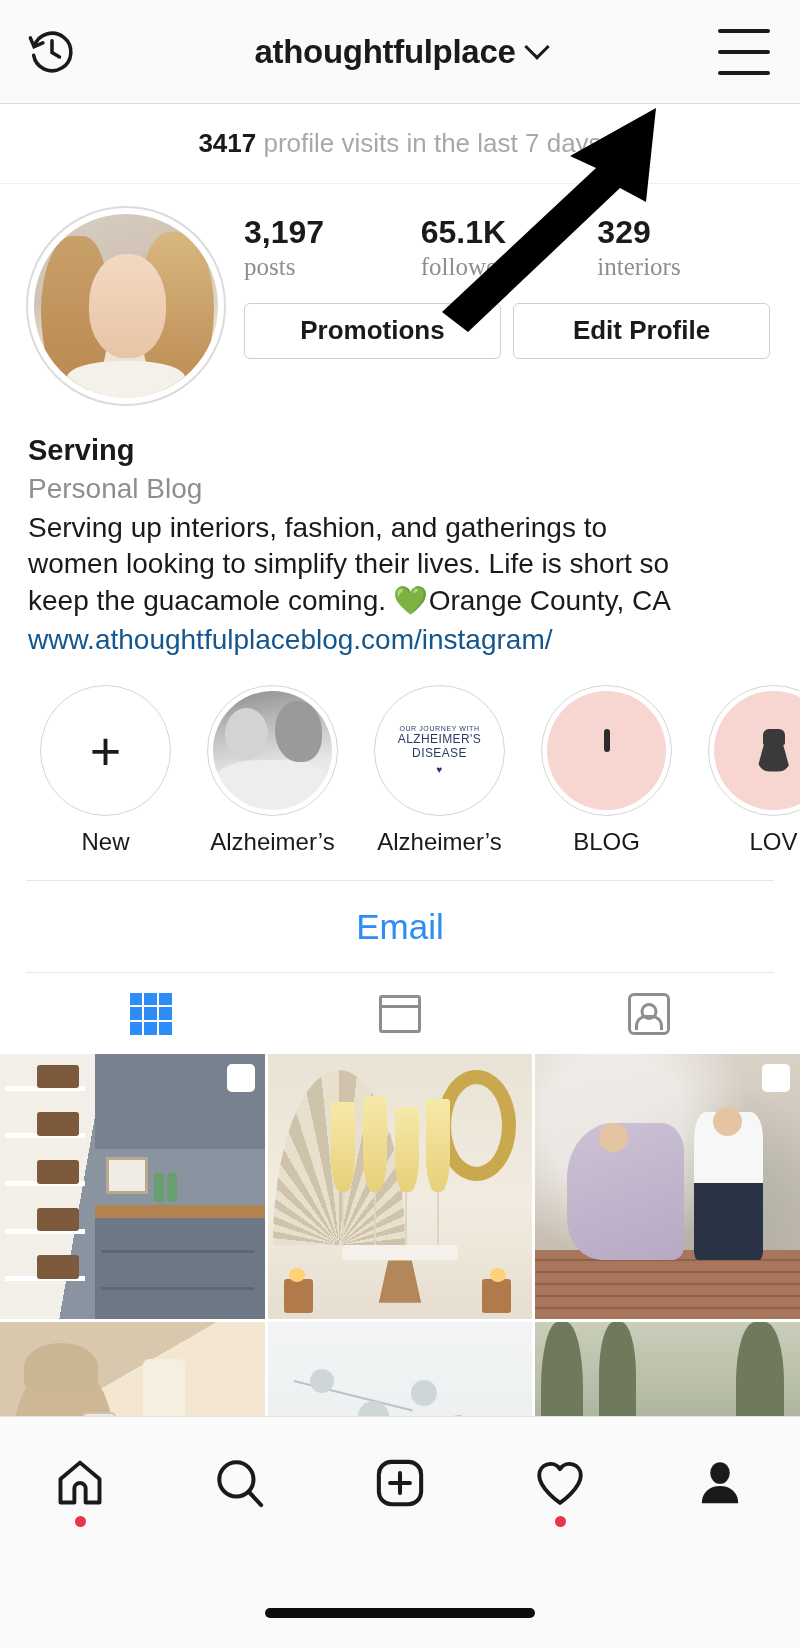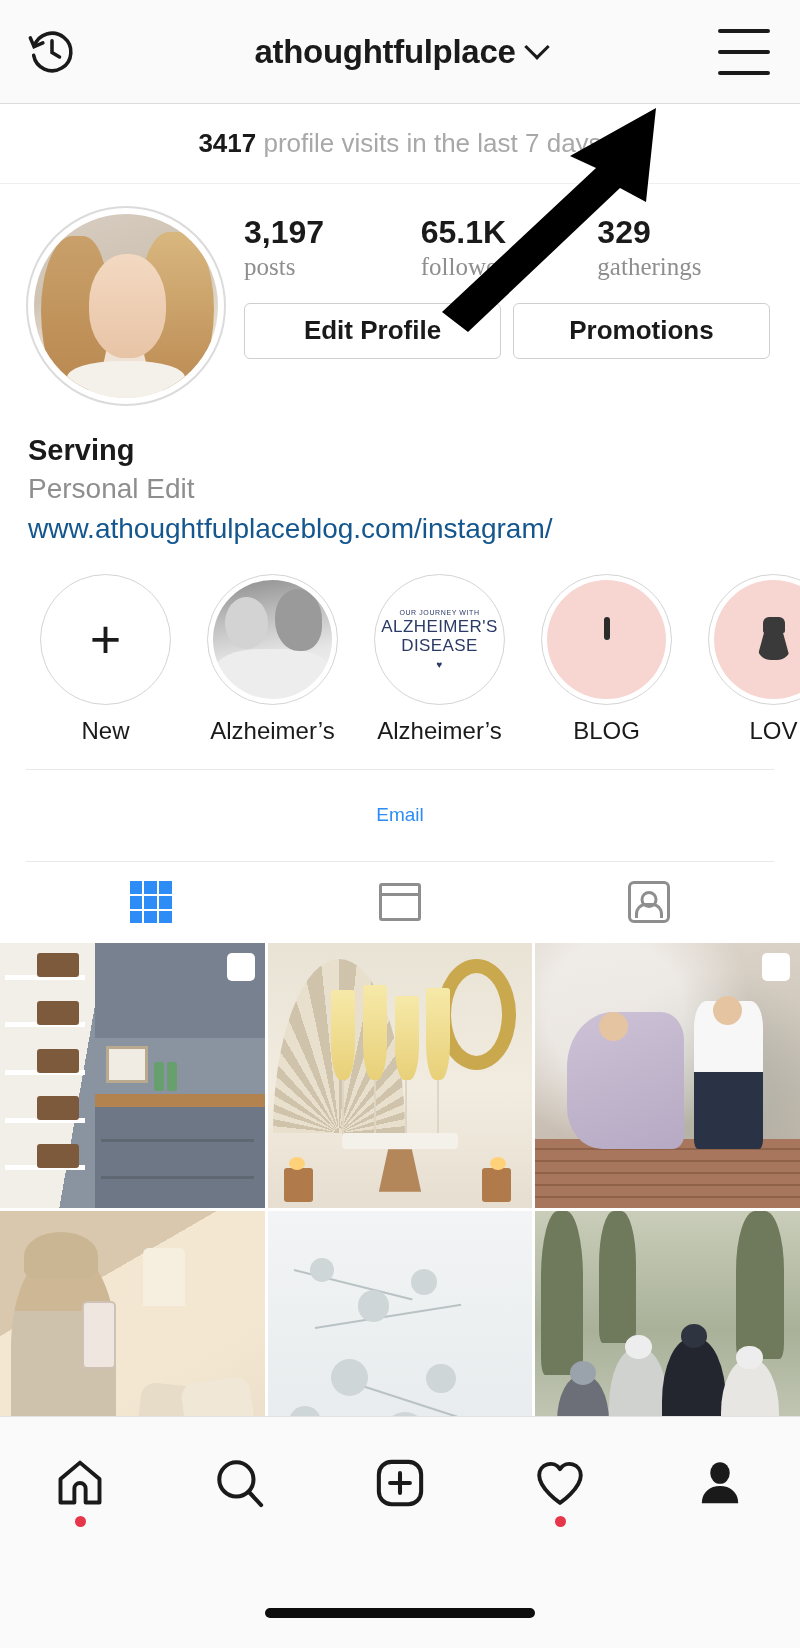--- a/index.html
+++ b/index.html
@@ -168,41 +168,41 @@
     background: linear-gradient(170deg,#8d8d8d 0%,#bcbcbc 30%,#e6e6e6 62%,#f4f4f4 100%);
     filter: grayscale(1);
   }
   .hlp-h1 { position:absolute; left:10%; top:14%; width:36%; height:44%; background:#d3d3d3; border-radius:50%; }
   .hlp-h2 { position:absolute; right:8%; top:8%; width:40%; height:52%; background:#9a9a9a; border-radius:46% 50% 40% 50%; }
   .hlp-b  { position:absolute; left:2%; bottom:0; width:96%; height:42%; background:#ededed; border-radius:40% 40% 0 0; }
 
   
   .hl-txtwrap { text-align:center; line-height:1.15; }
   .hl-t1 { font-size: 7px; color:#2b3a67; letter-spacing:0.6px; }
-  .hl-t2 { font-size: 17px; color:#2b3a67; letter-spacing:0.4px; margin-top:0; }
+  .hl-t2 { font-size: 12px; color:#2b3a67; letter-spacing:0.4px; margin-top:0; }
   .hl-t3 { font-size: 10px; color:#2b3a67; margin-top:3px; }
 
   
   .laptop { width: 46px; height: 38px; position: relative; }
   .laptop-screen { width: 40px; height: 30px; border: 3px solid #2b2b2b; border-radius: 3px; margin: 0 auto; }
   .laptop-base { width: 46px; height: 4px; background: #2b2b2b; border-radius: 2px; margin-top: 2px; }
 
   
   .dress { width: 34px; height: 44px; position: relative; }
   .dress-top { position:absolute; left:6px; top:0; width:22px; height:16px; background:#3a3a3a; border-radius:6px 6px 2px 2px; }
   .dress-skirt { position:absolute; left:0; top:13px; width:34px; height:30px; background:#3a3a3a; border-radius:4px 4px 14px 14px; clip-path: polygon(24% 0, 76% 0, 100% 100%, 0 100%); }
 
   
   .email-bar {
     margin: 24px 26px 0 26px;
     border-top: 1px solid #e8e8e8;
     height: 92px;
     display: flex; align-items: center; justify-content: center;
   }
-  .email-link { font-size: 19px; color: #2d8cf6; font-family: "Liberation Sans", sans-serif; }
+  .email-link { font-size: 35px; color: #2d8cf6; font-family: "Liberation Sans", sans-serif; }
 
   
   .tabs {
     margin: 0 26px;
     border-top: 1px solid #e8e8e8;
     height: 82px;
     display: flex;
   }
   .tab { flex: 1; display: flex; align-items: center; justify-content: center; }
   .grid-icon { display: grid; grid-template-columns: repeat(3,1fr); grid-template-rows: repeat(3,1fr);
@@ -365,34 +365,39 @@
         <div class="stat">
           <div class="stat-num">3,197</div>
           <div class="stat-lbl">posts</div>
         </div>
         <div class="stat">
           <div class="stat-num">65.1K</div>
           <div class="stat-lbl">followers</div>
         </div>
         <div class="stat">
           <div class="stat-num">329</div>
-          <div class="stat-lbl">gatherings</div>
+          <div class="stat-lbl">interiors</div>
         </div>
       </div>
 
       <div class="btn-row">
+        <div class="pbtn">Promotions</div>
         <div class="pbtn">Edit Profile</div>
-        <div class="pbtn">Promotions</div>
       </div>
     </div>
   </div>
 
   <div class="bio">
     <div class="bio-name">Serving</div>
-    <div class="bio-cat">Personal Edit</div>
+    <div class="bio-cat">Personal Blog</div>
+    <div class="bio-text">
+      <span>Serving up interiors, fashion, and gatherings to</span><br>
+      <span>women looking to simplify their lives. Life is short so</span><br>
+      <span>keep the guacamole coming. </span><span class="bio-heart">💚</span><span>Orange County, CA</span>
+    </div>
     <a class="bio-link" href="#">www.athoughtfulplaceblog.com/instagram/</a>
   </div>
 
   <div class="highlights">
 
     <div class="hl">
       <div class="hl-ring">
         <div class="hl-inner">
           <span class="hl-plus">+</span>
         </div>

